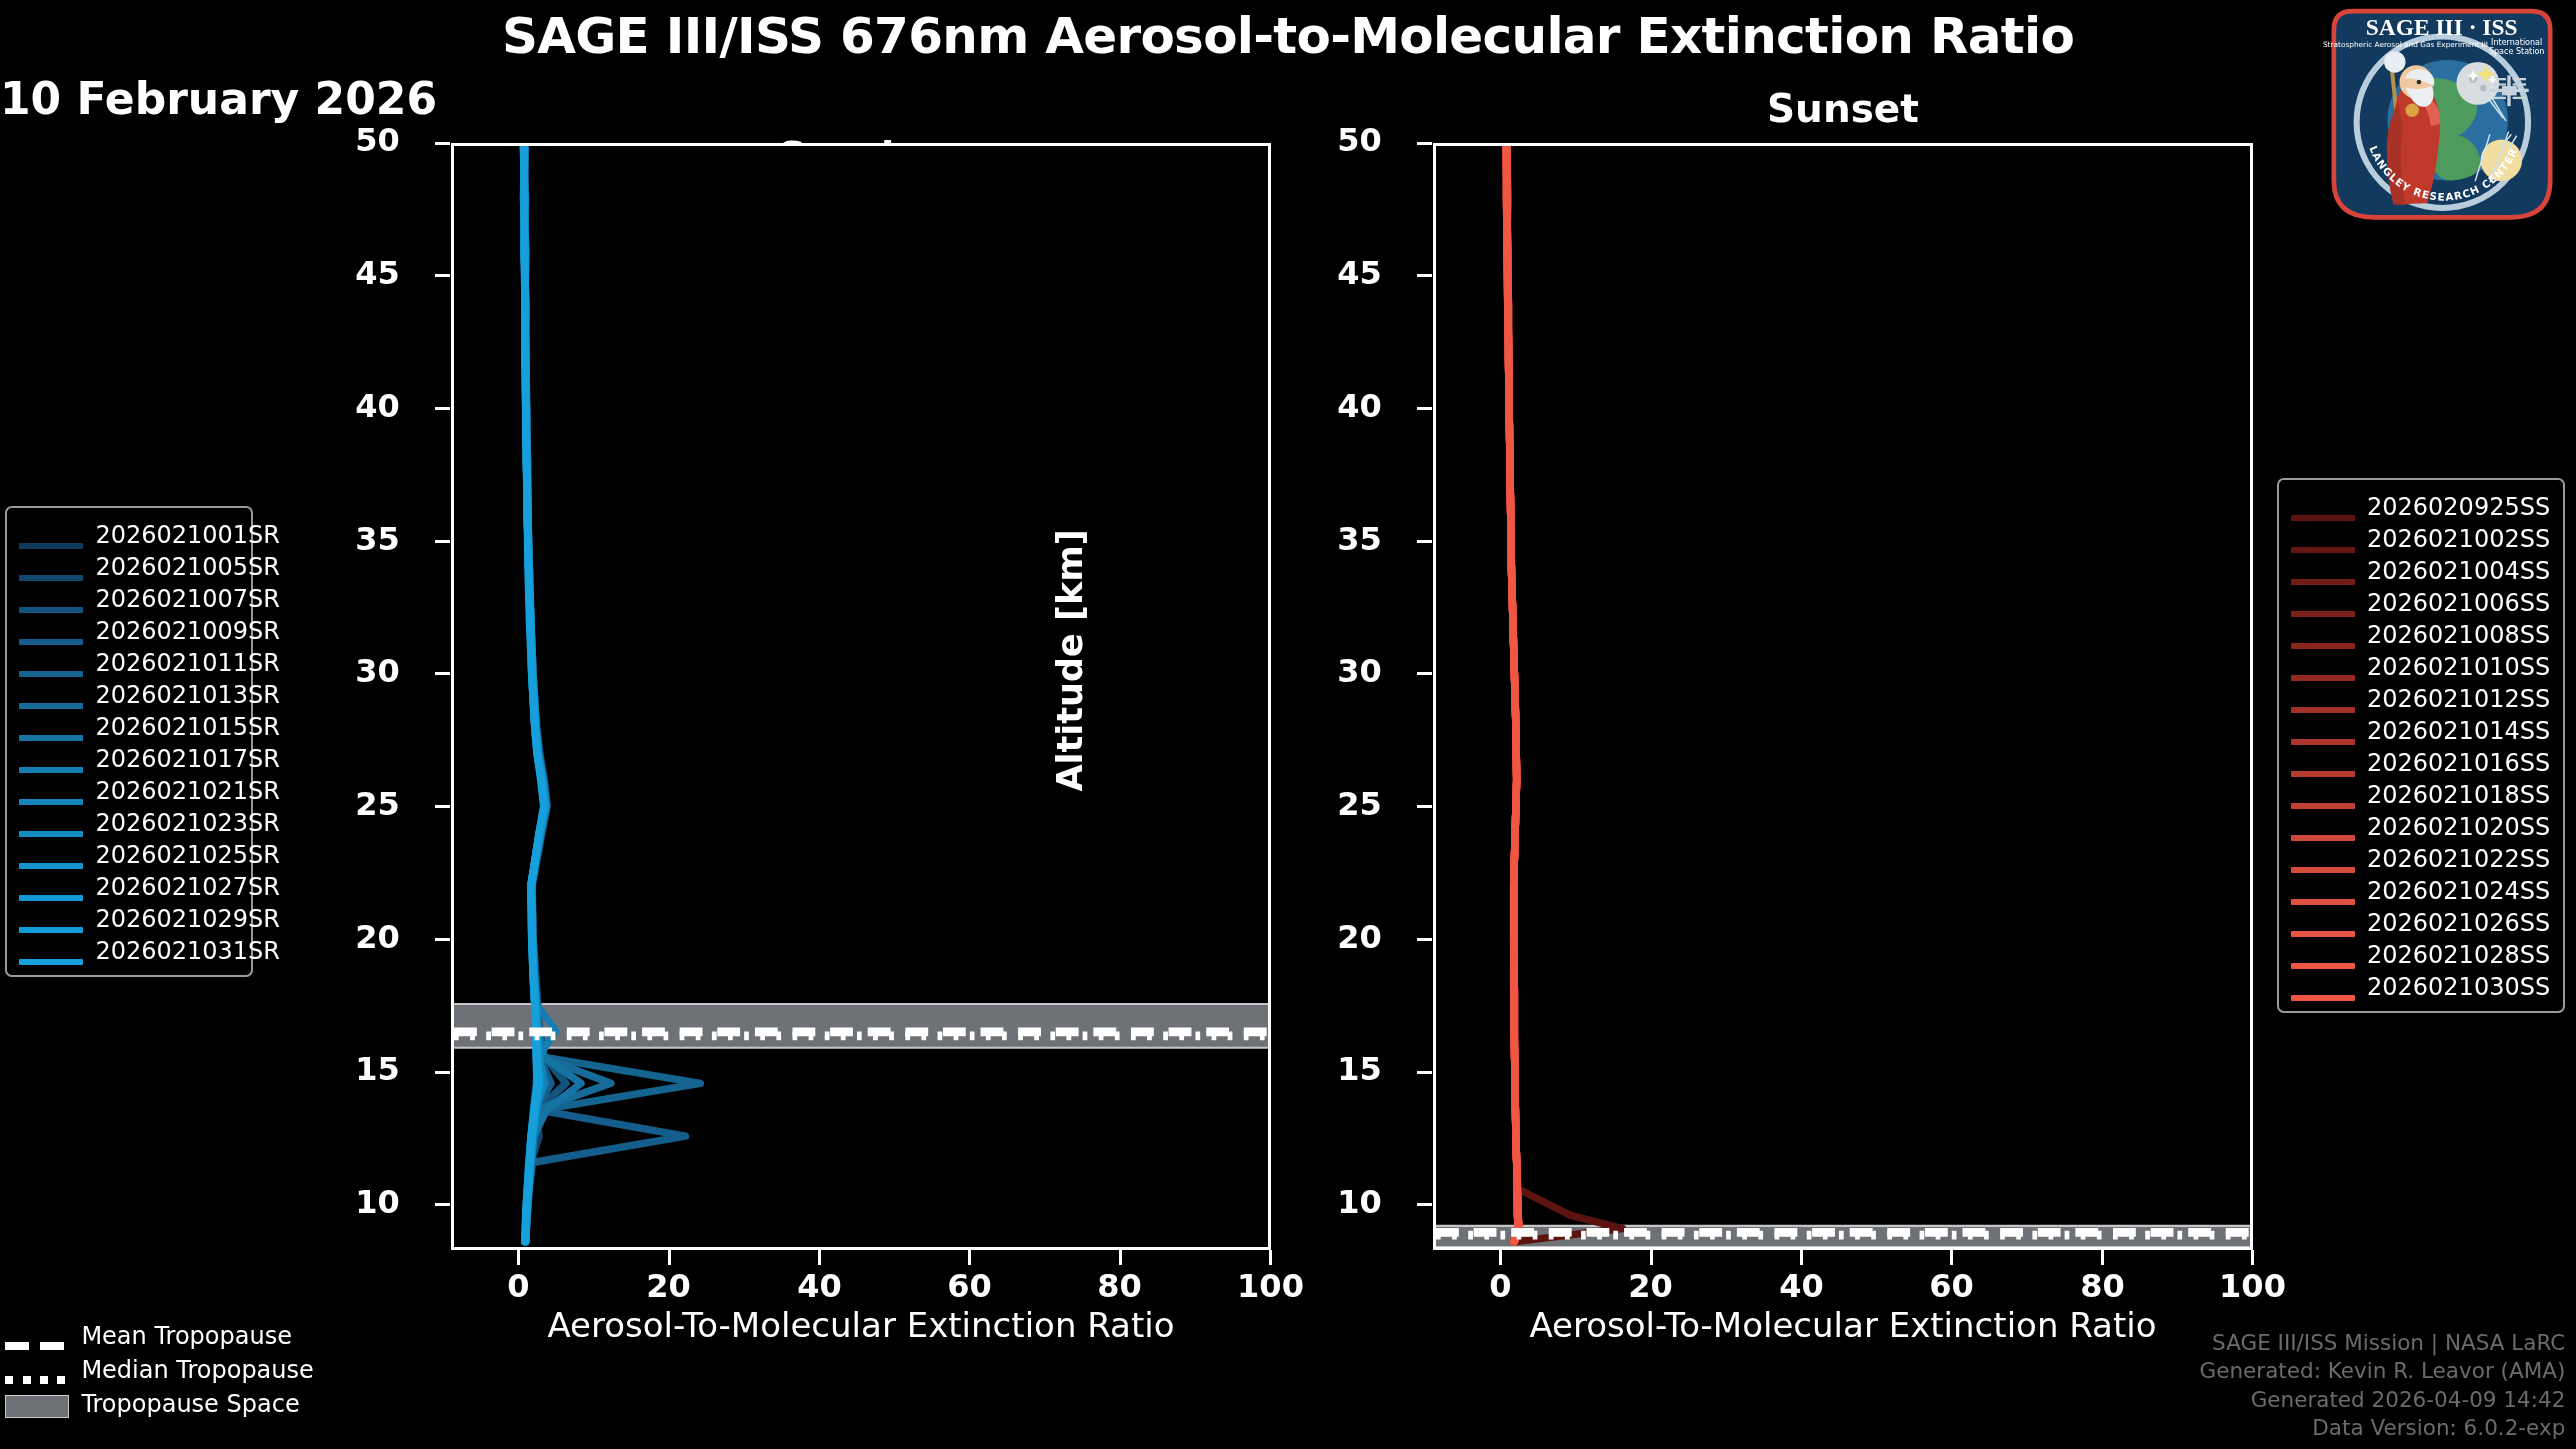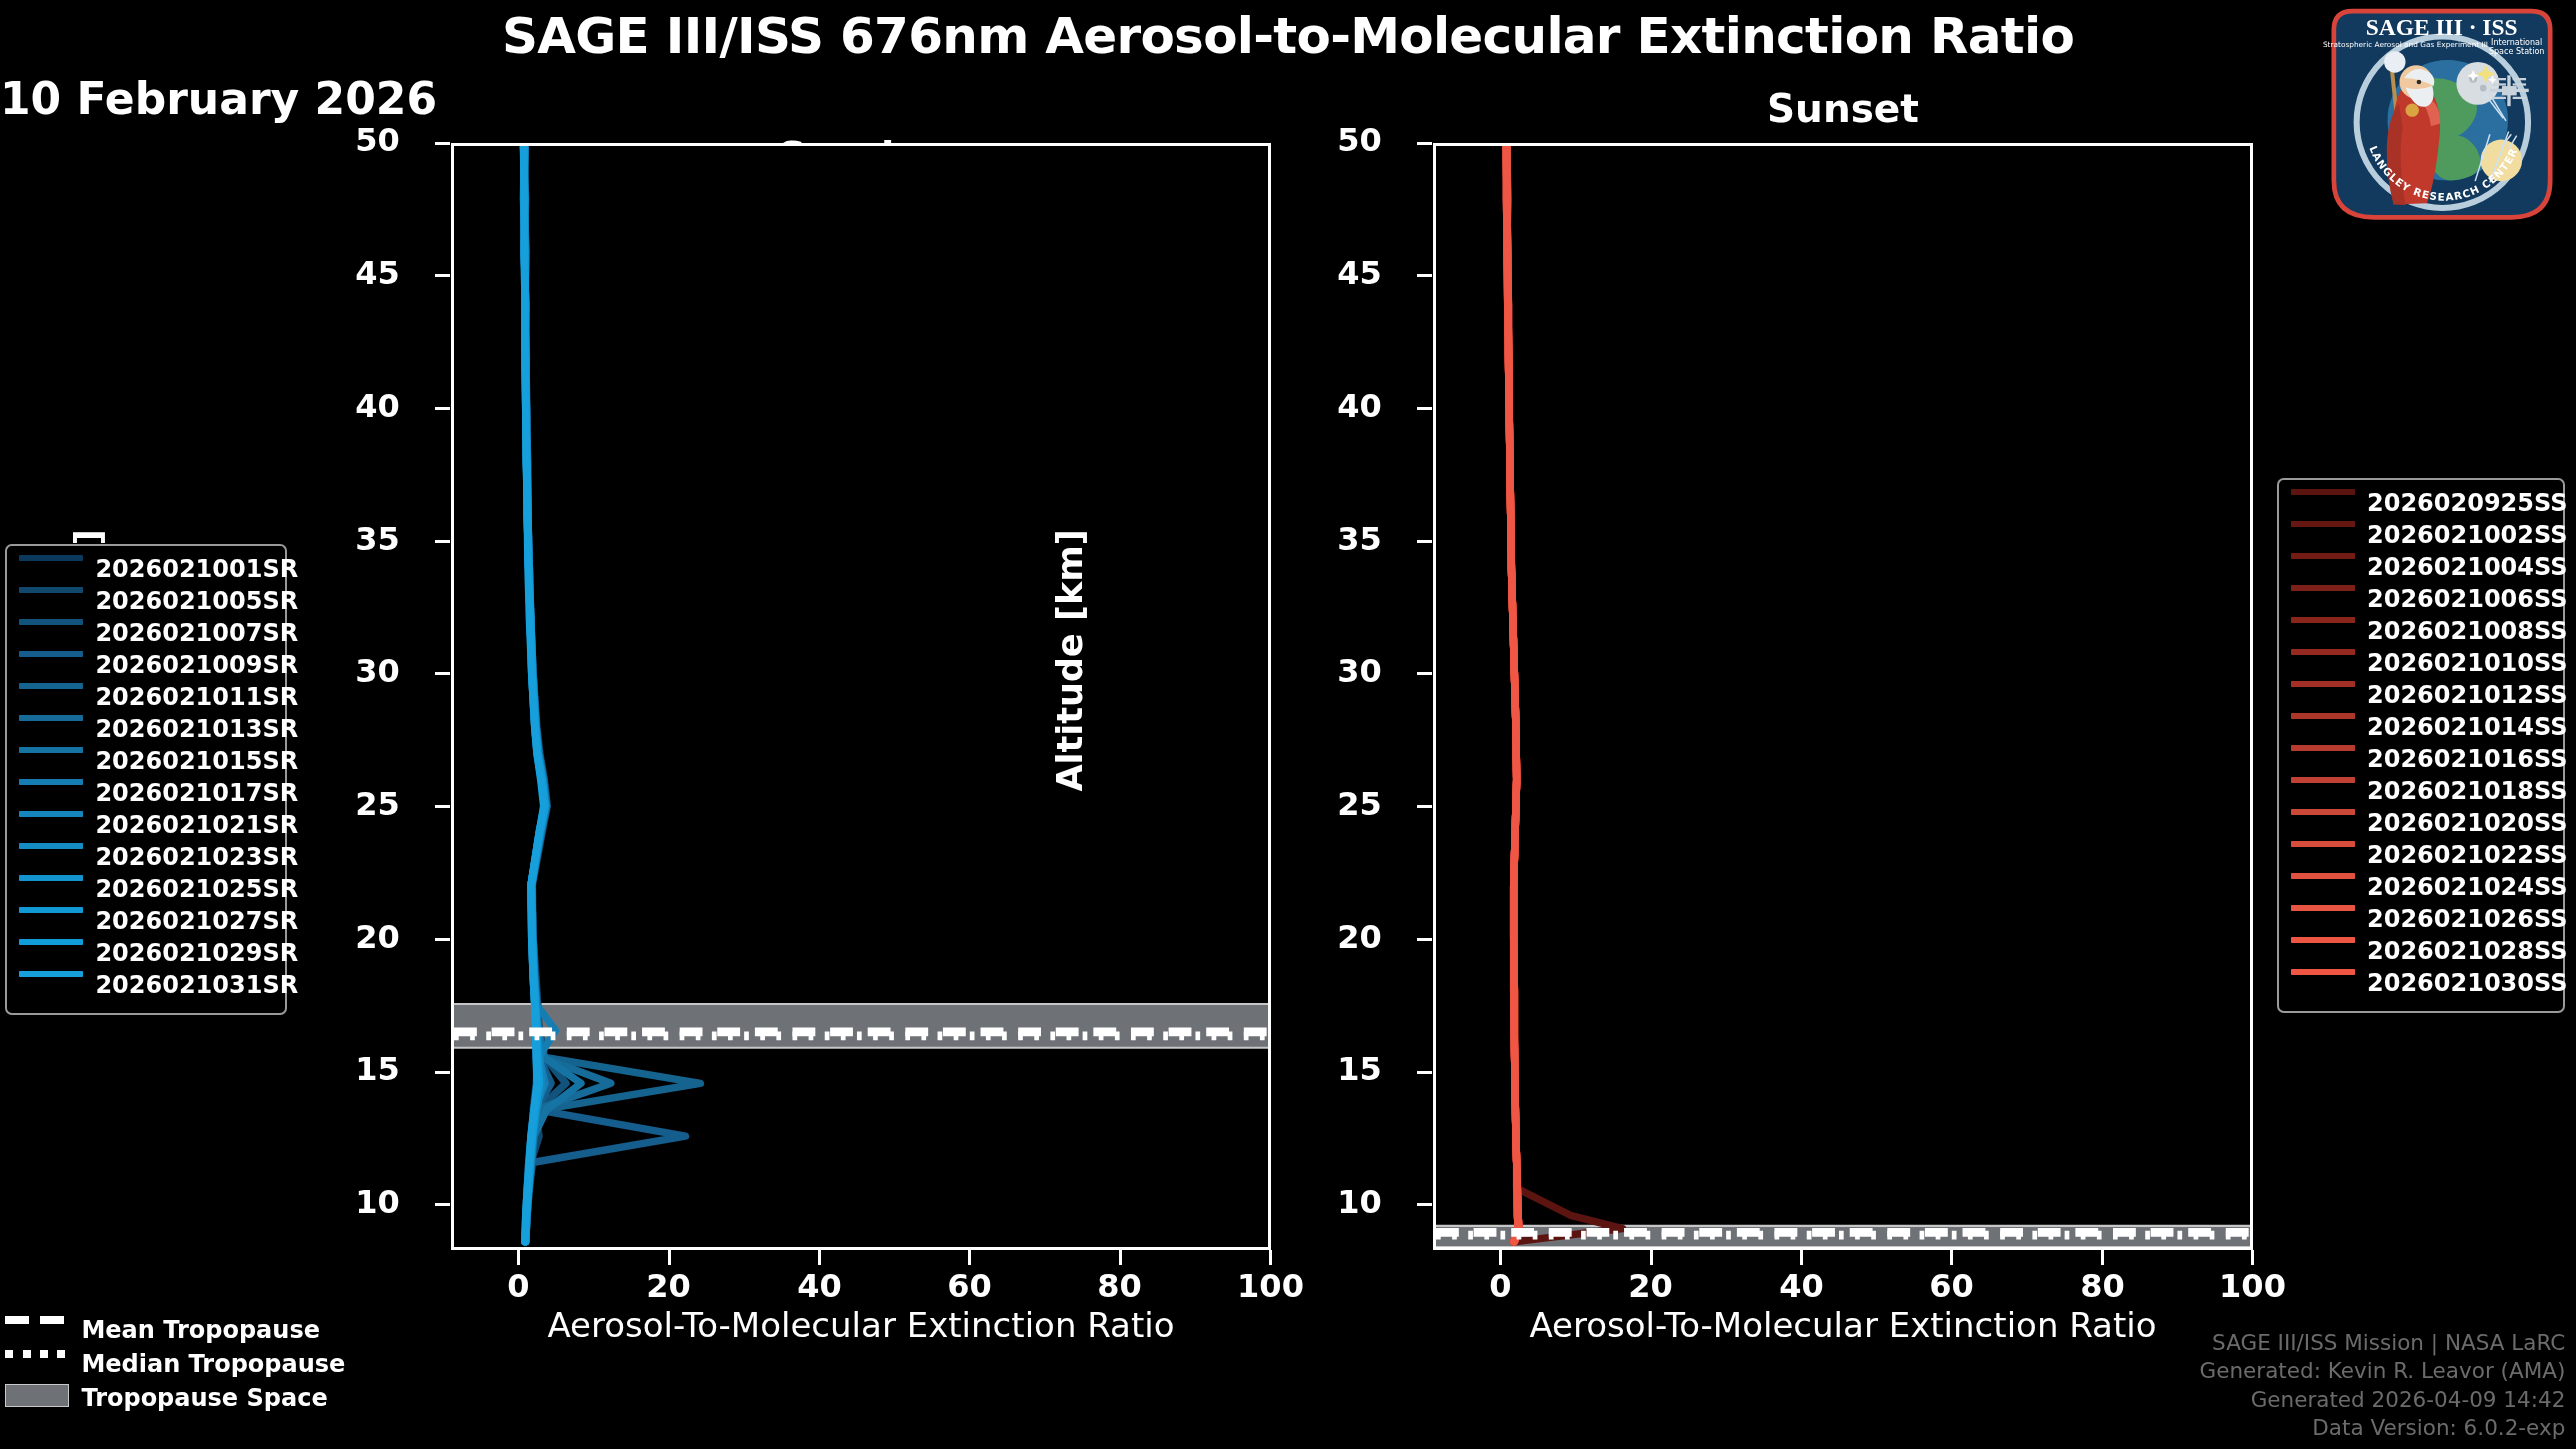--- a/index.html
+++ b/index.html
@@ -28,23 +28,23 @@
   .ytickmark{position:absolute;width:14.8px;height:3.4px;background:#fff;}
   .xtick{position:absolute;font-size:32px;font-weight:bold;text-align:center;width:107px;}
   .xtickmark{position:absolute;width:3.4px;height:14.8px;background:#fff;}
 
   .xlabel{position:absolute;font-size:34px;font-weight:normal;text-align:center;}
   #xlabel-sunrise{left:451px;width:820px;top:1305px;}
   #xlabel-sunset{left:1433px;width:820px;top:1305px;}
 
   .legend{position:absolute;border:2px solid #9a9a9a;border-radius:6.7px;background:#000;
           padding:9.4px 12px;box-sizing:border-box;}
-  #legend-sunrise{left:5.4px;top:544px;width:282px;}
+  #legend-sunrise{left:5.4px;top:506px;width:248px;}
   #legend-sunset{left:2277px;top:478px;width:288px;}
-  .legend-row{display:flex;align-items:flex-start;height:32px;font-weight:bold;}
+  .legend-row{display:flex;align-items:flex-end;height:32px;}
   .swatch{width:64px;height:6px;margin-right:12px;flex:none;border-radius:0.7px;}
   .legend-label{font-size:24px;color:#fff;white-space:nowrap;}
 
   #legend-tropo{position:absolute;left:5.4px;top:1316px;width:288px;}
   #legend-tropo .legend-row{height:34px;}
   .dashline{width:64px;height:8px;margin-right:12px;flex:none;position:relative;}
   .dashline i{position:absolute;top:0;height:8px;background:#fff;display:block;}
   .boxswatch{width:64px;height:23px;margin-right:12px;flex:none;
              background:#6e7277;border:1.3px solid #c9c9c9;box-sizing:border-box;}
 

